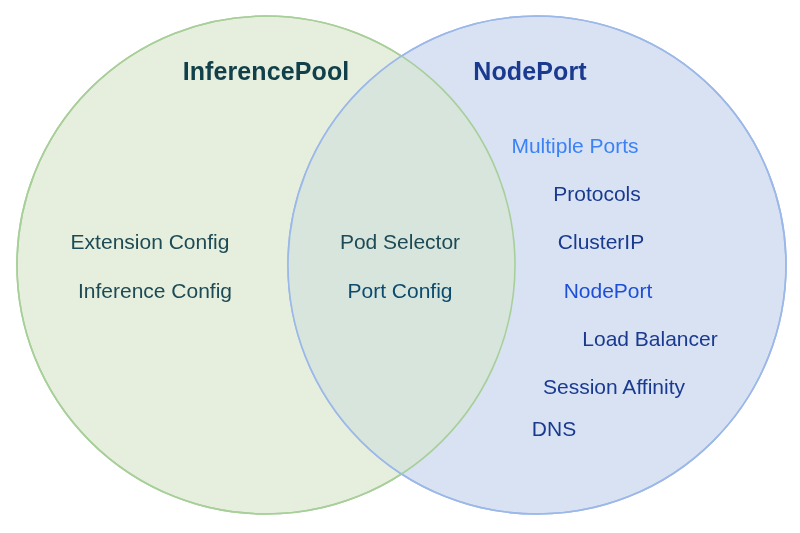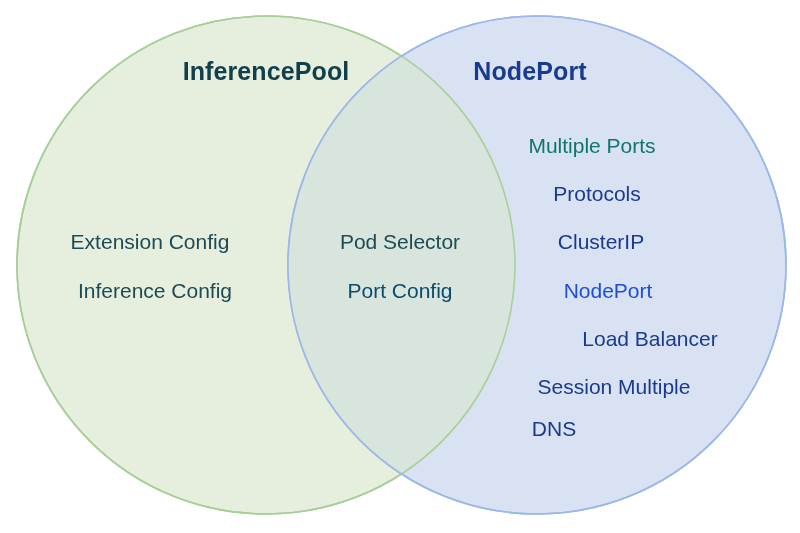--- a/index.html
+++ b/index.html
@@ -87,23 +87,23 @@
 
     <div id="left-items">
         <div class="vlabel item item-left" style="left: 150px; top: 241px; color: rgb(29, 74, 85);">Extension Config</div>
         <div class="vlabel item item-left" style="left: 155px; top: 290px; color: rgb(29, 74, 85);">Inference Config</div>
       </div>
     <div id="center-items">
         <div class="vlabel item item-center" style="left: 400px; top: 241px; color: rgb(29, 74, 85);">Pod Selector</div>
         <div class="vlabel item item-center" style="left: 400px; top: 290px; color: #0c4a6e;">Port Config</div>
       </div>
     <div id="right-items">
-        <div class="vlabel item item-right" style="left: 592px; top: 145px; color: #0f766e;">Multiple Ports</div>
+        <div class="vlabel item item-right" style="left: 575px; top: 145px; color: #3b82f6;">Multiple Ports</div>
         <div class="vlabel item item-right" style="left: 597px; top: 193px; color: rgb(26, 58, 143);">Protocols</div>
         <div class="vlabel item item-right" style="left: 601px; top: 241px; color: rgb(26, 58, 143);">ClusterIP</div>
         <div class="vlabel item item-right" style="left: 608px; top: 290px; color: #1d4ed8;">NodePort</div>
         <div class="vlabel item item-right" style="left: 650px; top: 338px; color: rgb(26, 58, 143);">Load Balancer</div>
-        <div class="vlabel item item-right" style="left: 614px; top: 386px; color: rgb(26, 58, 143);">Session Multiple</div>
+        <div class="vlabel item item-right" style="left: 614px; top: 386px; color: rgb(26, 58, 143);">Session Affinity</div>
         <div class="vlabel item item-right" style="left: 554px; top: 428px; color: rgb(26, 58, 143);">DNS</div>
       </div>
 
   </div>
 </div>
 
 </body></html>

